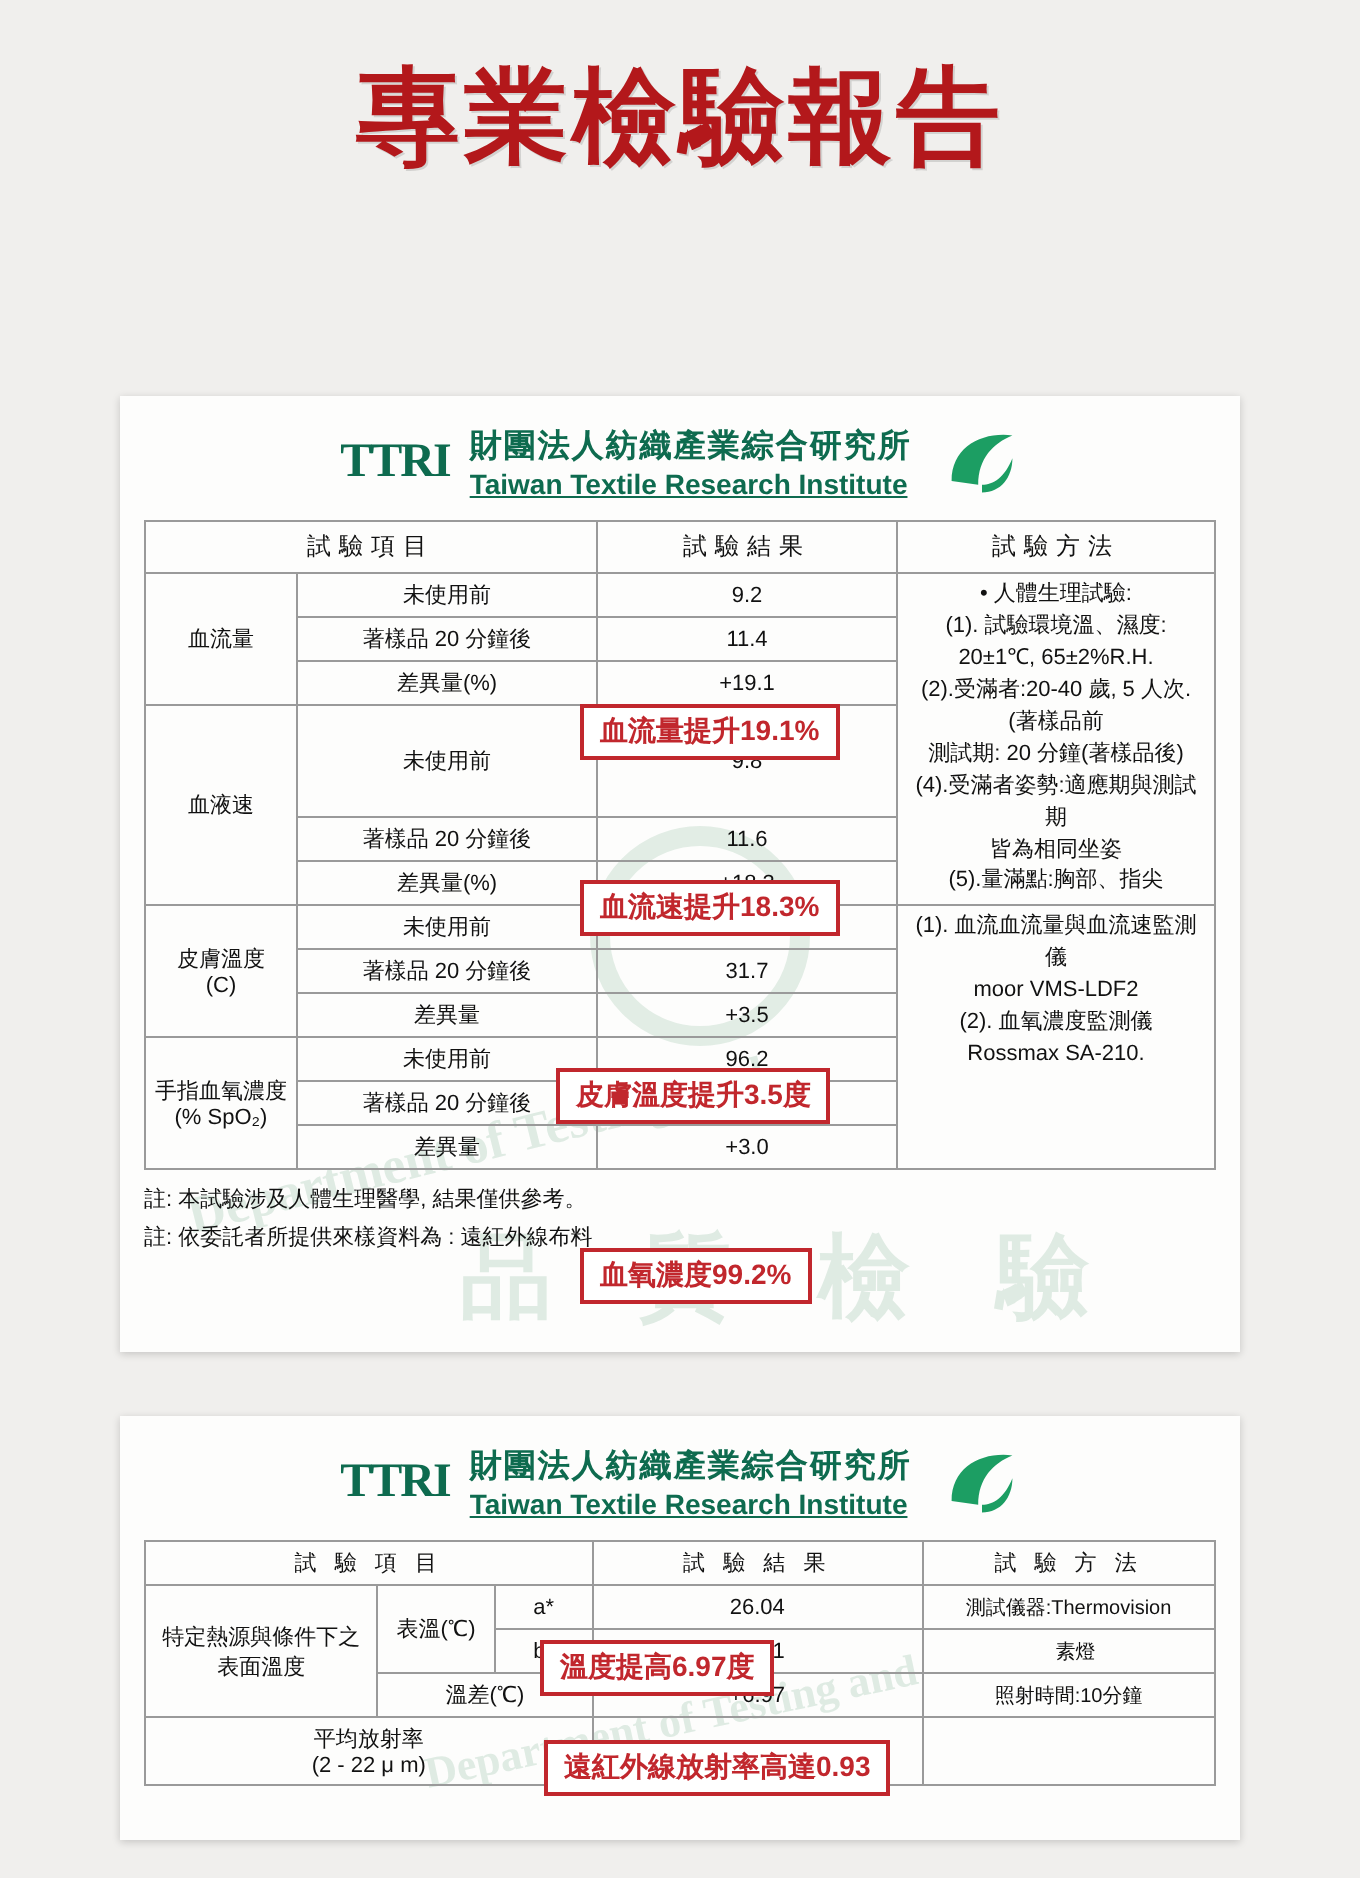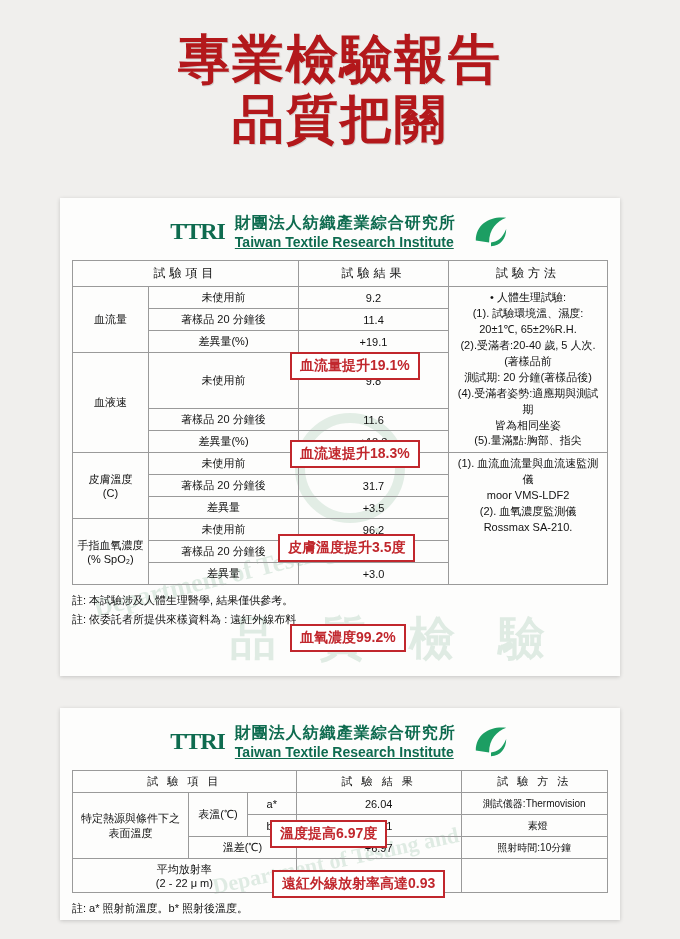--- a/index.html
+++ b/index.html
@@ -104,21 +104,20 @@
 
   
   table.rep2 td { border:1px solid #9a9a9a; font-size:11px; color:#111; padding:3px 5px; height:22px;}
   .th2 { font-size:12px; letter-spacing:3px; text-align:center;}
 </style>
 </head>
 <body>
 
 <div class="headline">
   <div class="l1">專業檢驗報告</div>
-  <div class="l2">品質把關</div>
 </div>
 
 <div class="card" id="card1">
 
   <div class="wm">
     <div class="ring" style="left:235px; top:215px; width:110px; height:110px;"></div>
     <div class="txt" style="left:30px; top:360px; font-size:26px; transform:rotate(-14deg);">Department of Testing and</div>
     <div class="txt" style="left:170px; top:410px; font-size:46px; letter-spacing:16px;">品 質 檢 驗</div>
   </div>
 
@@ -271,19 +270,16 @@
     </tr>
     <tr>
       <td colspan="3" style="white-space:pre-line;">平均放射率
 (2 - 22 μ m)</td>
       <td style="text-align:center;">0.93</td>
       <td></td>
     </tr>
   </tbody>
     </table>
 
-  <div class="notes">
-    <div>註: a* 照射前溫度。b* 照射後溫度。</div>
-  </div>
 </div>
 
 <div class="callout" style="left:270px; top:820px;">溫度提高6.97度</div>
 <div class="callout" style="left:272px; top:870px;">遠紅外線放射率高達0.93</div>
 
 </body></html>

